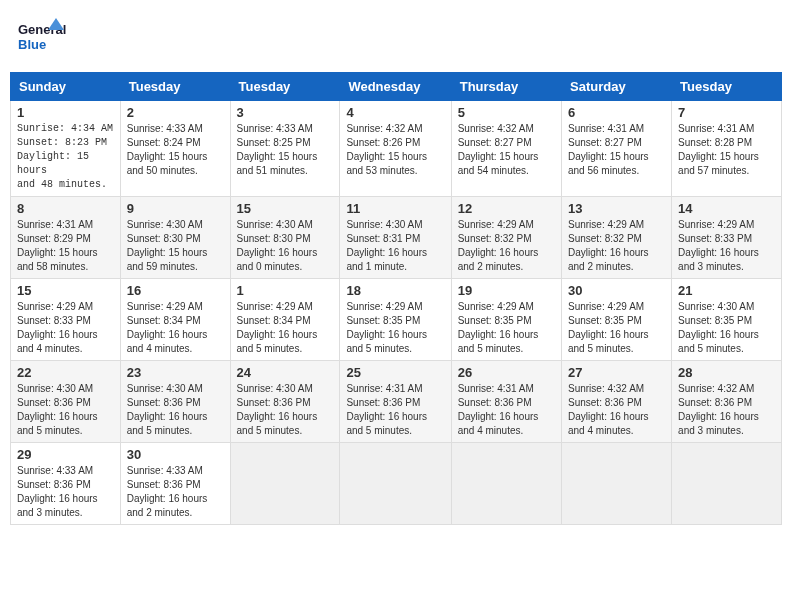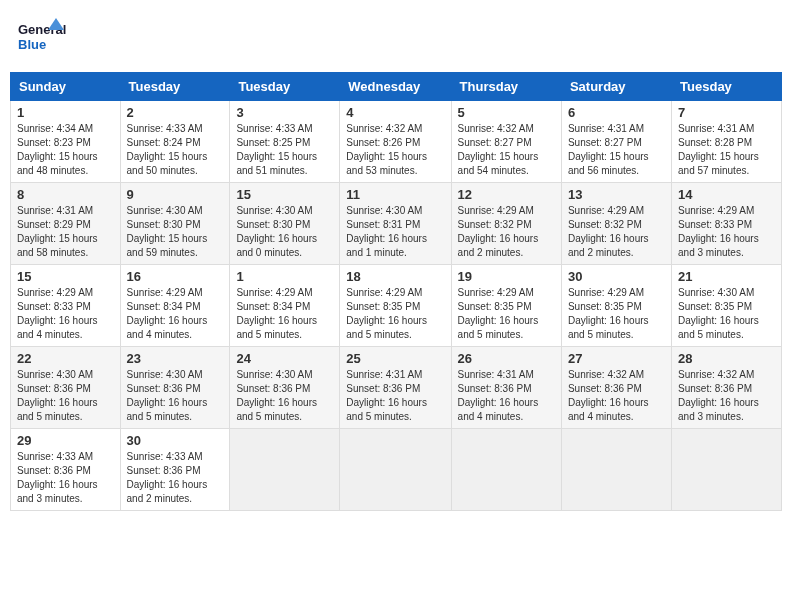--- a/index.html
+++ b/index.html
@@ -103,21 +103,21 @@
         <th>Wednesday</th>
         <th>Thursday</th>
         <th>Saturday</th>
         <th>Tuesday</th>
       </tr>
   </thead>
   <tbody id="calendar-body">
   <tr>
         <td>
           <span class="day-num">1</span>
-          <div class="day-info" style="white-space: pre-line;">Sunrise: 4:34 AM
+          <div class="day-info" style="white-space: pre-line; font-family: Liberation Mono, monospace;">Sunrise: 4:34 AM
 Sunset: 8:23 PM
 Daylight: 15 hours
 and 48 minutes.</div>
         </td>
         <td>
           <span class="day-num">2</span>
           <div class="day-info" style="white-space: pre-line;">Sunrise: 4:33 AM
 Sunset: 8:24 PM
 Daylight: 15 hours
 and 50 minutes.</div>

